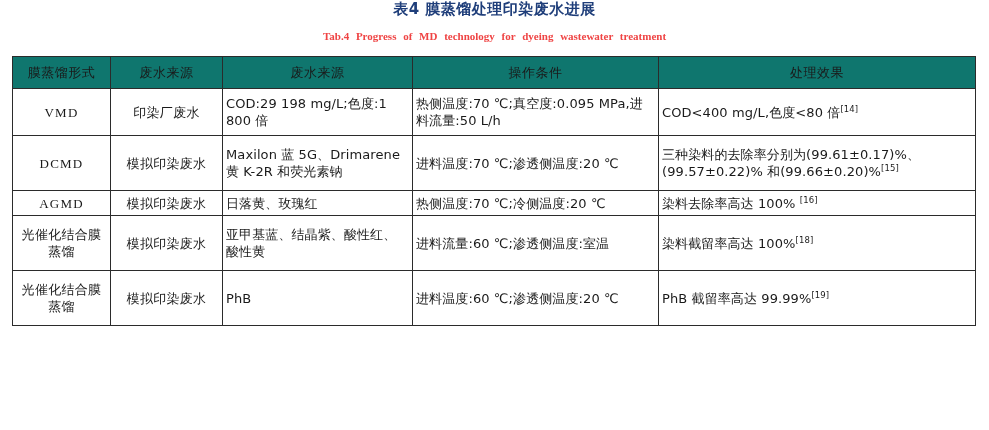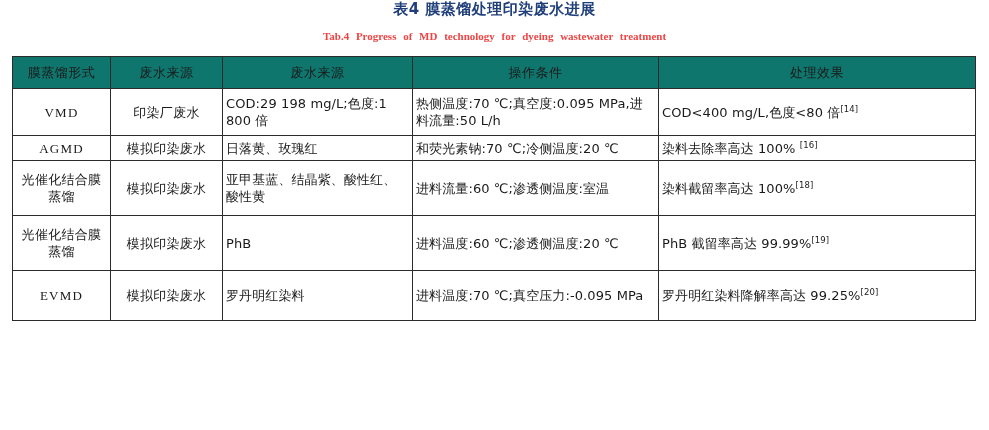--- a/index.html
+++ b/index.html
@@ -119,50 +119,50 @@
     <tbody>
 
       <tr style="height:47px">
         <td class="c-type latin">VMD</td>
         <td class="c-src">印染厂废水</td>
         <td class="c-body">COD:29 198 mg/L;色度:1 800 倍</td>
         <td class="c-body">热侧温度:70 ℃;真空度:0.095 MPa,进料流量:50 L/h</td>
         <td class="c-body"><span>COD&lt;400 mg/L,色度&lt;80 倍</span><sup>[14]</sup></td>
       </tr>
 
+      <tr style="height:55px">
+        <td class="c-type latin">DCMD</td>
+        <td class="c-src">模拟印染废水</td>
+        <td class="c-body">Maxilon 蓝 5G、Drimarene 黄 K-2R 和荧光素钠</td>
+        <td class="c-body">进料温度:70 ℃;渗透侧温度:20 ℃</td>
+        <td class="c-body"><span>三种染料的去除率分别为(99.61±0.17)%、(99.57±0.22)% 和(99.66±0.20)%</span><sup>[15]</sup></td>
+      </tr>
 
       <tr style="height:25px">
         <td class="c-type latin">AGMD</td>
         <td class="c-src">模拟印染废水</td>
         <td class="c-body">日落黄、玫瑰红</td>
-        <td class="c-body">和荧光素钠:70 ℃;冷侧温度:20 ℃</td>
+        <td class="c-body">热侧温度:70 ℃;冷侧温度:20 ℃</td>
         <td class="c-body"><span>染料去除率高达 100% </span><sup>[16]</sup></td>
       </tr>
 
 
       <tr style="height:55px">
         <td class="c-type">光催化结合膜蒸馏</td>
         <td class="c-src">模拟印染废水</td>
         <td class="c-body top">亚甲基蓝、结晶紫、酸性红、酸性黄</td>
         <td class="c-body top">进料流量:60 ℃;渗透侧温度:室温</td>
         <td class="c-body"><span>染料截留率高达 100%</span><sup>[18]</sup></td>
       </tr>
 
       <tr style="height:55px">
         <td class="c-type">光催化结合膜蒸馏</td>
         <td class="c-src">模拟印染废水</td>
         <td class="c-body top">PhB</td>
         <td class="c-body top">进料温度:60 ℃;渗透侧温度:20 ℃</td>
         <td class="c-body"><span>PhB 截留率高达 99.99%</span><sup>[19]</sup></td>
       </tr>
 
-      <tr style="height:50px">
-        <td class="c-type latin">EVMD</td>
-        <td class="c-src">模拟印染废水</td>
-        <td class="c-body">罗丹明红染料</td>
-        <td class="c-body">进料温度:70 ℃;真空压力:-0.095 MPa</td>
-        <td class="c-body"><span>罗丹明红染料降解率高达 99.25%</span><sup>[20]</sup></td>
-      </tr>
 
     </tbody>
   </table>
 
 </div>
 
 </body></html>

